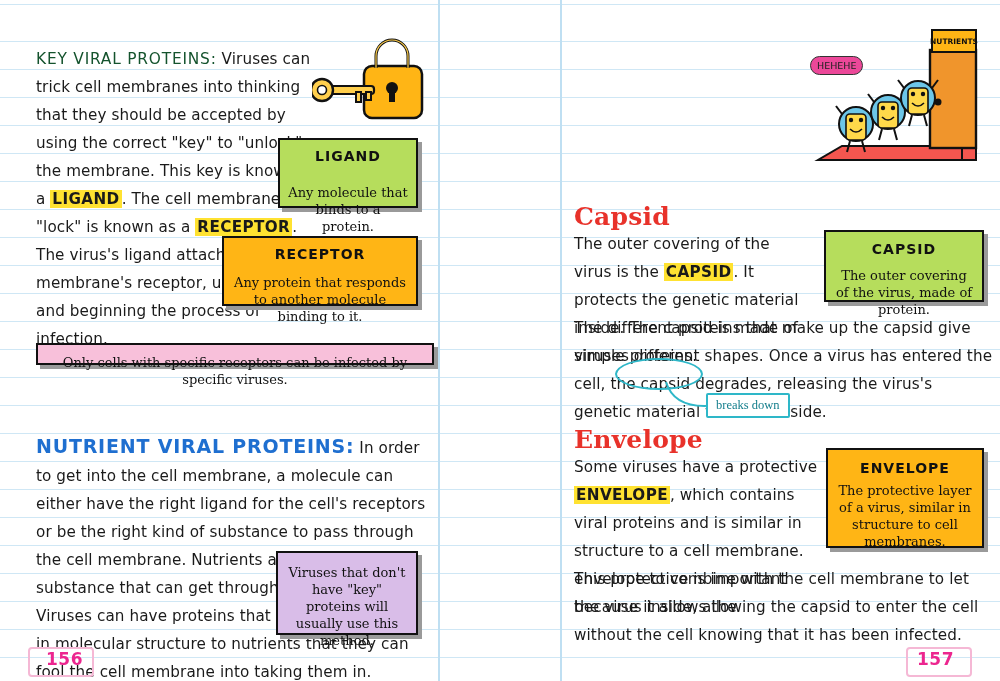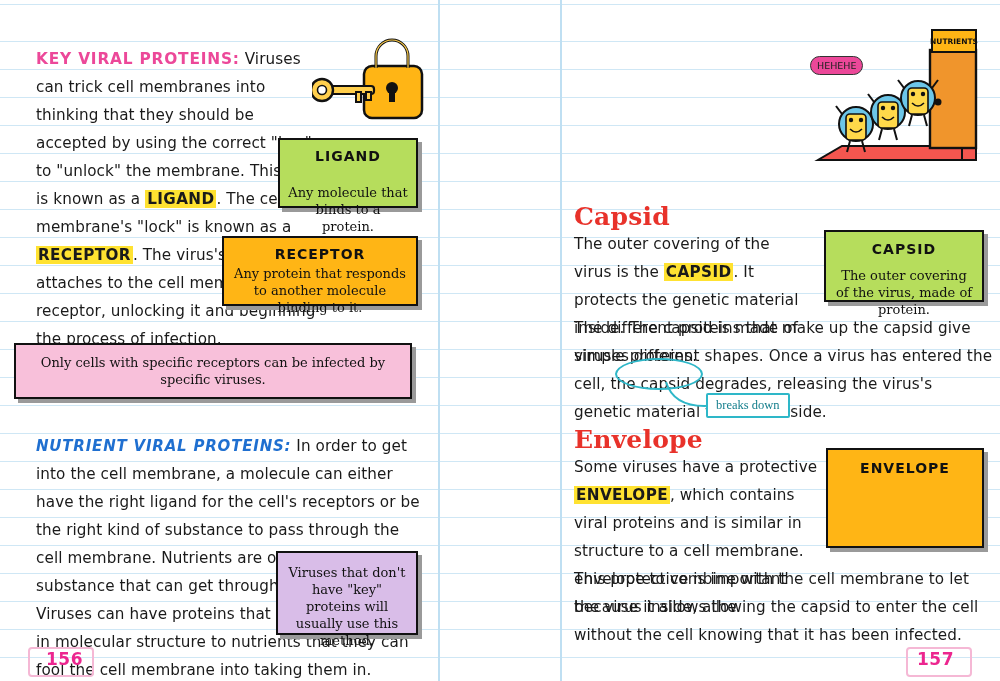--- a/index.html
+++ b/index.html
@@ -41,33 +41,32 @@
     letter-spacing:.1px;
   }
   .hl{
     background:#ffe231;
     font-weight:bold;
     padding:0 2px;
     font-family:"DejaVu Sans", sans-serif;
     letter-spacing:.4px;
   }
   .head-pink{
-    color:#ec4899;
-    font-weight:bold;
+    color:#14532d;
+    font-weight:normal;
     letter-spacing:.8px;
     font-family:"DejaVu Sans", sans-serif;
     font-size:15.4px;
   }
   .head-blue{
     color:#1f6fd0;
     font-weight:bold;
     letter-spacing:.8px;
     font-family:"DejaVu Sans", sans-serif;
-    font-size:15px;
-    font-style:italic;
+    font-size:19px;
   }
   .section-red{
     color:#e8322a;
     font-family:"DejaVu Serif", serif;
     font-weight:bold;
     font-size:25px;
     letter-spacing:.2px;
   }
 
   
@@ -168,24 +167,24 @@
     <rect x="54" y="62" width="5" height="8" fill="#ffcf4d" stroke="#111" stroke-width="2"></rect>
   </svg>
 
   <div class="box green" style="left:278px;top:138px;width:140px;height:70px;padding:8px 8px 0;">
     <div class="t">LIGAND</div>
     <div class="d" style="margin-top:20px;">Any molecule that binds to a protein.</div>
   </div>
 
   <div class="box orange" style="left:222px;top:236px;width:196px;height:70px;padding:8px 10px 0;">
     <div class="t">RECEPTOR</div>
-    <div class="d" style="margin-top:3px;">Any protein that responds to another molecule binding to it.</div>
-  </div>
-
-  <div class="box pink" style="left:14px;top:343px;width:398px;height:56px;padding:9px 2px 0;">
+    <div class="d" style="margin-top:12px;">Any protein that responds to another molecule binding to it.</div>
+  </div>
+
+  <div class="box pink" style="left:36px;top:343px;width:398px;height:22px;padding:9px 2px 0;">
     <div class="d">Only cells with specific receptors can be infected by specific viruses.</div>
   </div>
 
   <div class="body-text" style="position:absolute;left:36px;top:432px;width:392px;">
     <span class="head-blue">NUTRIENT VIRAL PROTEINS:</span><span> In order to get into the cell membrane, a molecule can either have the right ligand for the cell's receptors or be the right kind of substance to pass through the cell membrane. Nutrients are one kind of substance that can get through cell membranes. Viruses can have proteins that are similar enough in molecular structure to nutrients that they can fool the cell membrane into taking them in.</span>
   </div>
 
   <div class="box purple" style="left:276px;top:551px;width:142px;height:84px;padding:11px 9px 0;">
     <div class="d">Viruses that don't have "key" proteins will usually use this method.</div>
   </div>
@@ -274,17 +273,18 @@
   <div class="body-text" style="position:absolute;left:12px;top:453px;width:244px;">
     <span>Some viruses have a protective </span><span class="hl">ENVELOPE</span><span>, which contains viral proteins and is similar in structure to a cell membrane. This protective is important because it allows the</span>
   </div>
 
   <div class="body-text" style="position:absolute;left:12px;top:565px;width:424px;">
     <span>envelope to combine with the cell membrane to let the virus inside, allowing the capsid to enter the cell without the cell knowing that it has been infected.</span>
   </div>
 
   <div class="box orange" style="left:264px;top:448px;width:158px;height:100px;padding:10px 9px 0;">
     <div class="t">ENVELOPE</div>
+    <div class="d" style="margin-top:6px;">The protective layer of a virus, similar in structure to cell membranes.</div>
   </div>
 
   <div class="pagebox" style="right:28px;"></div>
   <div class="pagenum" style="right:46px;">157</div>
 </div>
 
 </body></html>

